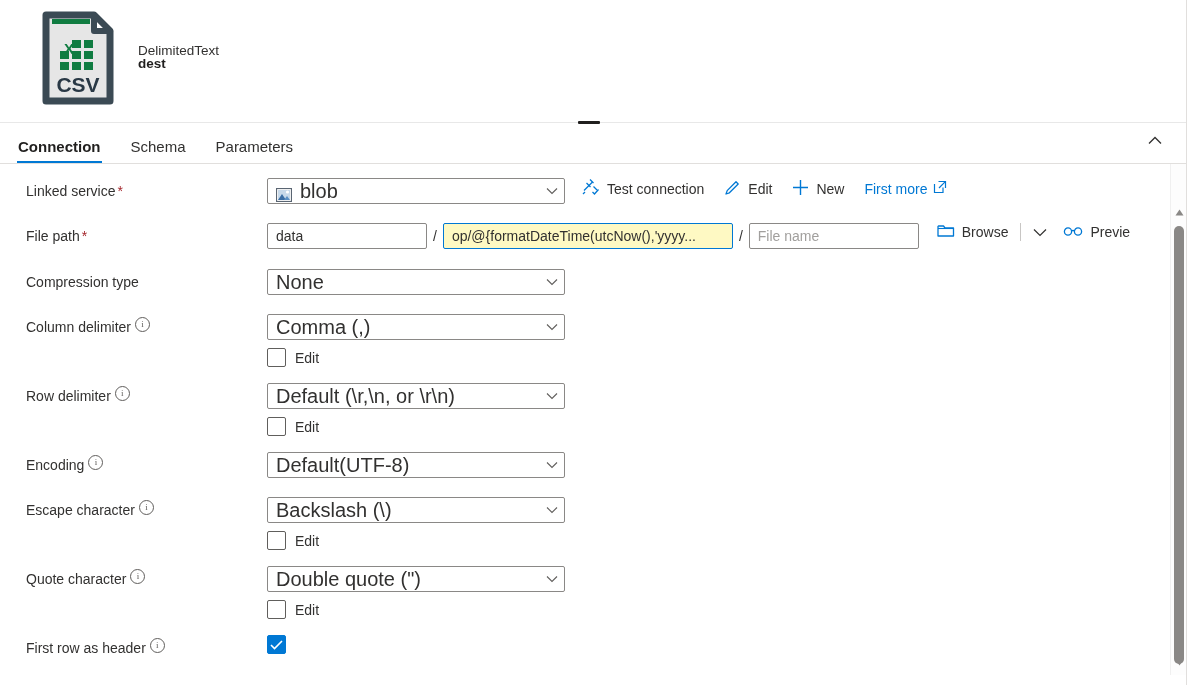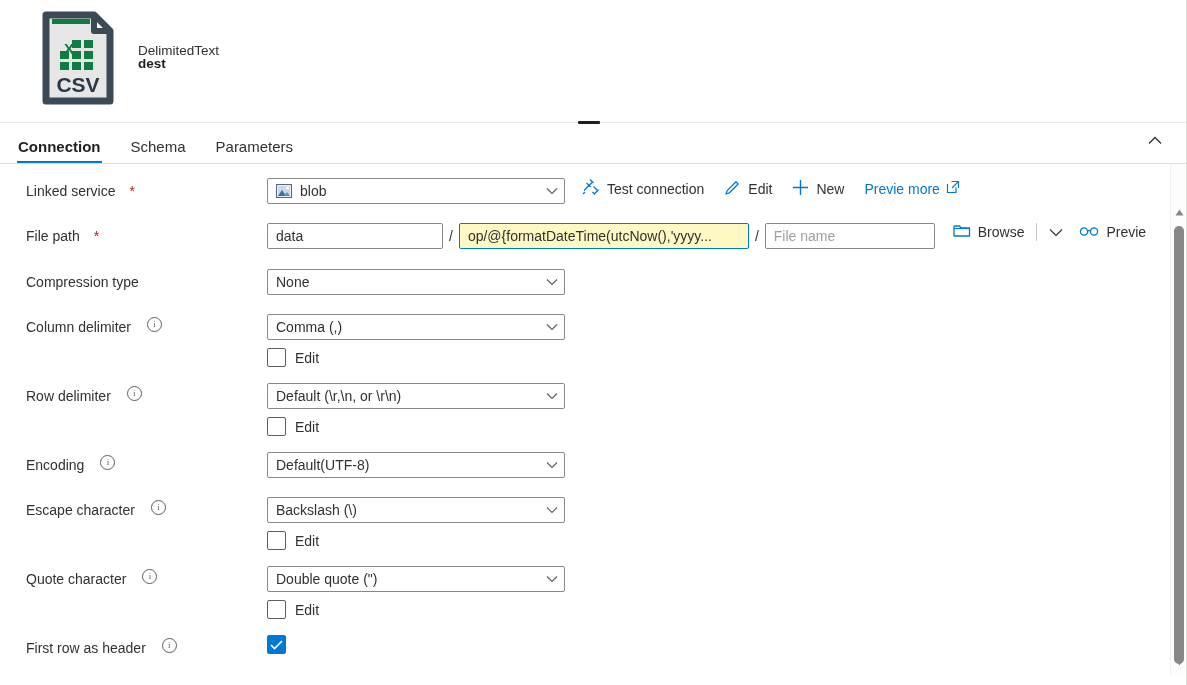--- a/index.html
+++ b/index.html
@@ -140,21 +140,21 @@
   }
   .label {
     width: 241px;
     flex: 0 0 241px;
     font-size: 14px;
     color: #323130;
     padding-top: 5px;
     box-sizing: border-box;
     display: flex;
     align-items: center;
-    gap: 16px;
+    gap: 4px;
     white-space: nowrap;
   }
   .req {
     color: #a4262c;
     font-size: 14px;
     margin-left: -2px;
   }
   .info-icon {
     display: inline-block;
     width: 13px;
@@ -175,21 +175,21 @@
   .select {
     width: 298px;
     height: 26px;
     border: 1px solid #8a8886;
     background: #ffffff;
     border-radius: 2px;
     box-sizing: border-box;
     display: flex;
     align-items: center;
     padding: 0 6px 0 8px;
-    font-size: 14px;
+    font-size: 20px;
     color: #323130;
     cursor: pointer;
     position: relative;
   }
   .select .val {
     flex: 1 1 auto;
     overflow: hidden;
     white-space: nowrap;
     text-overflow: ellipsis;
   }
@@ -430,38 +430,38 @@
         </div>
         <div class="action">
           <span>
             <svg width="17" height="17" viewBox="0 0 17 17">
                 <path d="M8.5 1 V16 M1 8.5 H16" stroke="#0078d4" stroke-width="1.4"></path>
               </svg>
           </span>
           <span>New</span>
         </div>
         <div class="action link" style="margin-right:0;gap:6px;">
-          <span>Previe more</span>
+          <span>First more</span>
           <span>
             <svg width="14" height="14" viewBox="0 0 14 14">
               <path d="M1.5 4 V12.5 H10 V7.5" fill="none" stroke="#0078d4" stroke-width="1.2"></path>
               <path d="M5.5 1.5 H12.5 V8" fill="none" stroke="#0078d4" stroke-width="1.2"></path>
               <path d="M6 8 L12.3 1.7" stroke="#0078d4" stroke-width="1.2"></path>
             </svg>
           </span>
         </div>
       </div>
     </div>
 
     <div class="row" style="margin-bottom:18px;">
       <div class="label">
         <span>File path</span>
         <span class="req">*</span>
       </div>
-      <div class="textbox" style="width:176px;">
+      <div class="textbox" style="width:160px;">
         <span>data</span>
       </div>
       <span class="slash">/</span>
       <div class="textbox focused" style="width:290px;">
         <span>op/@{formatDateTime(utcNow(),'yyyy...</span>
       </div>
       <span class="slash">/</span>
       <div class="textbox" style="width:170px;">
         <span class="ph">File name</span>
       </div>

